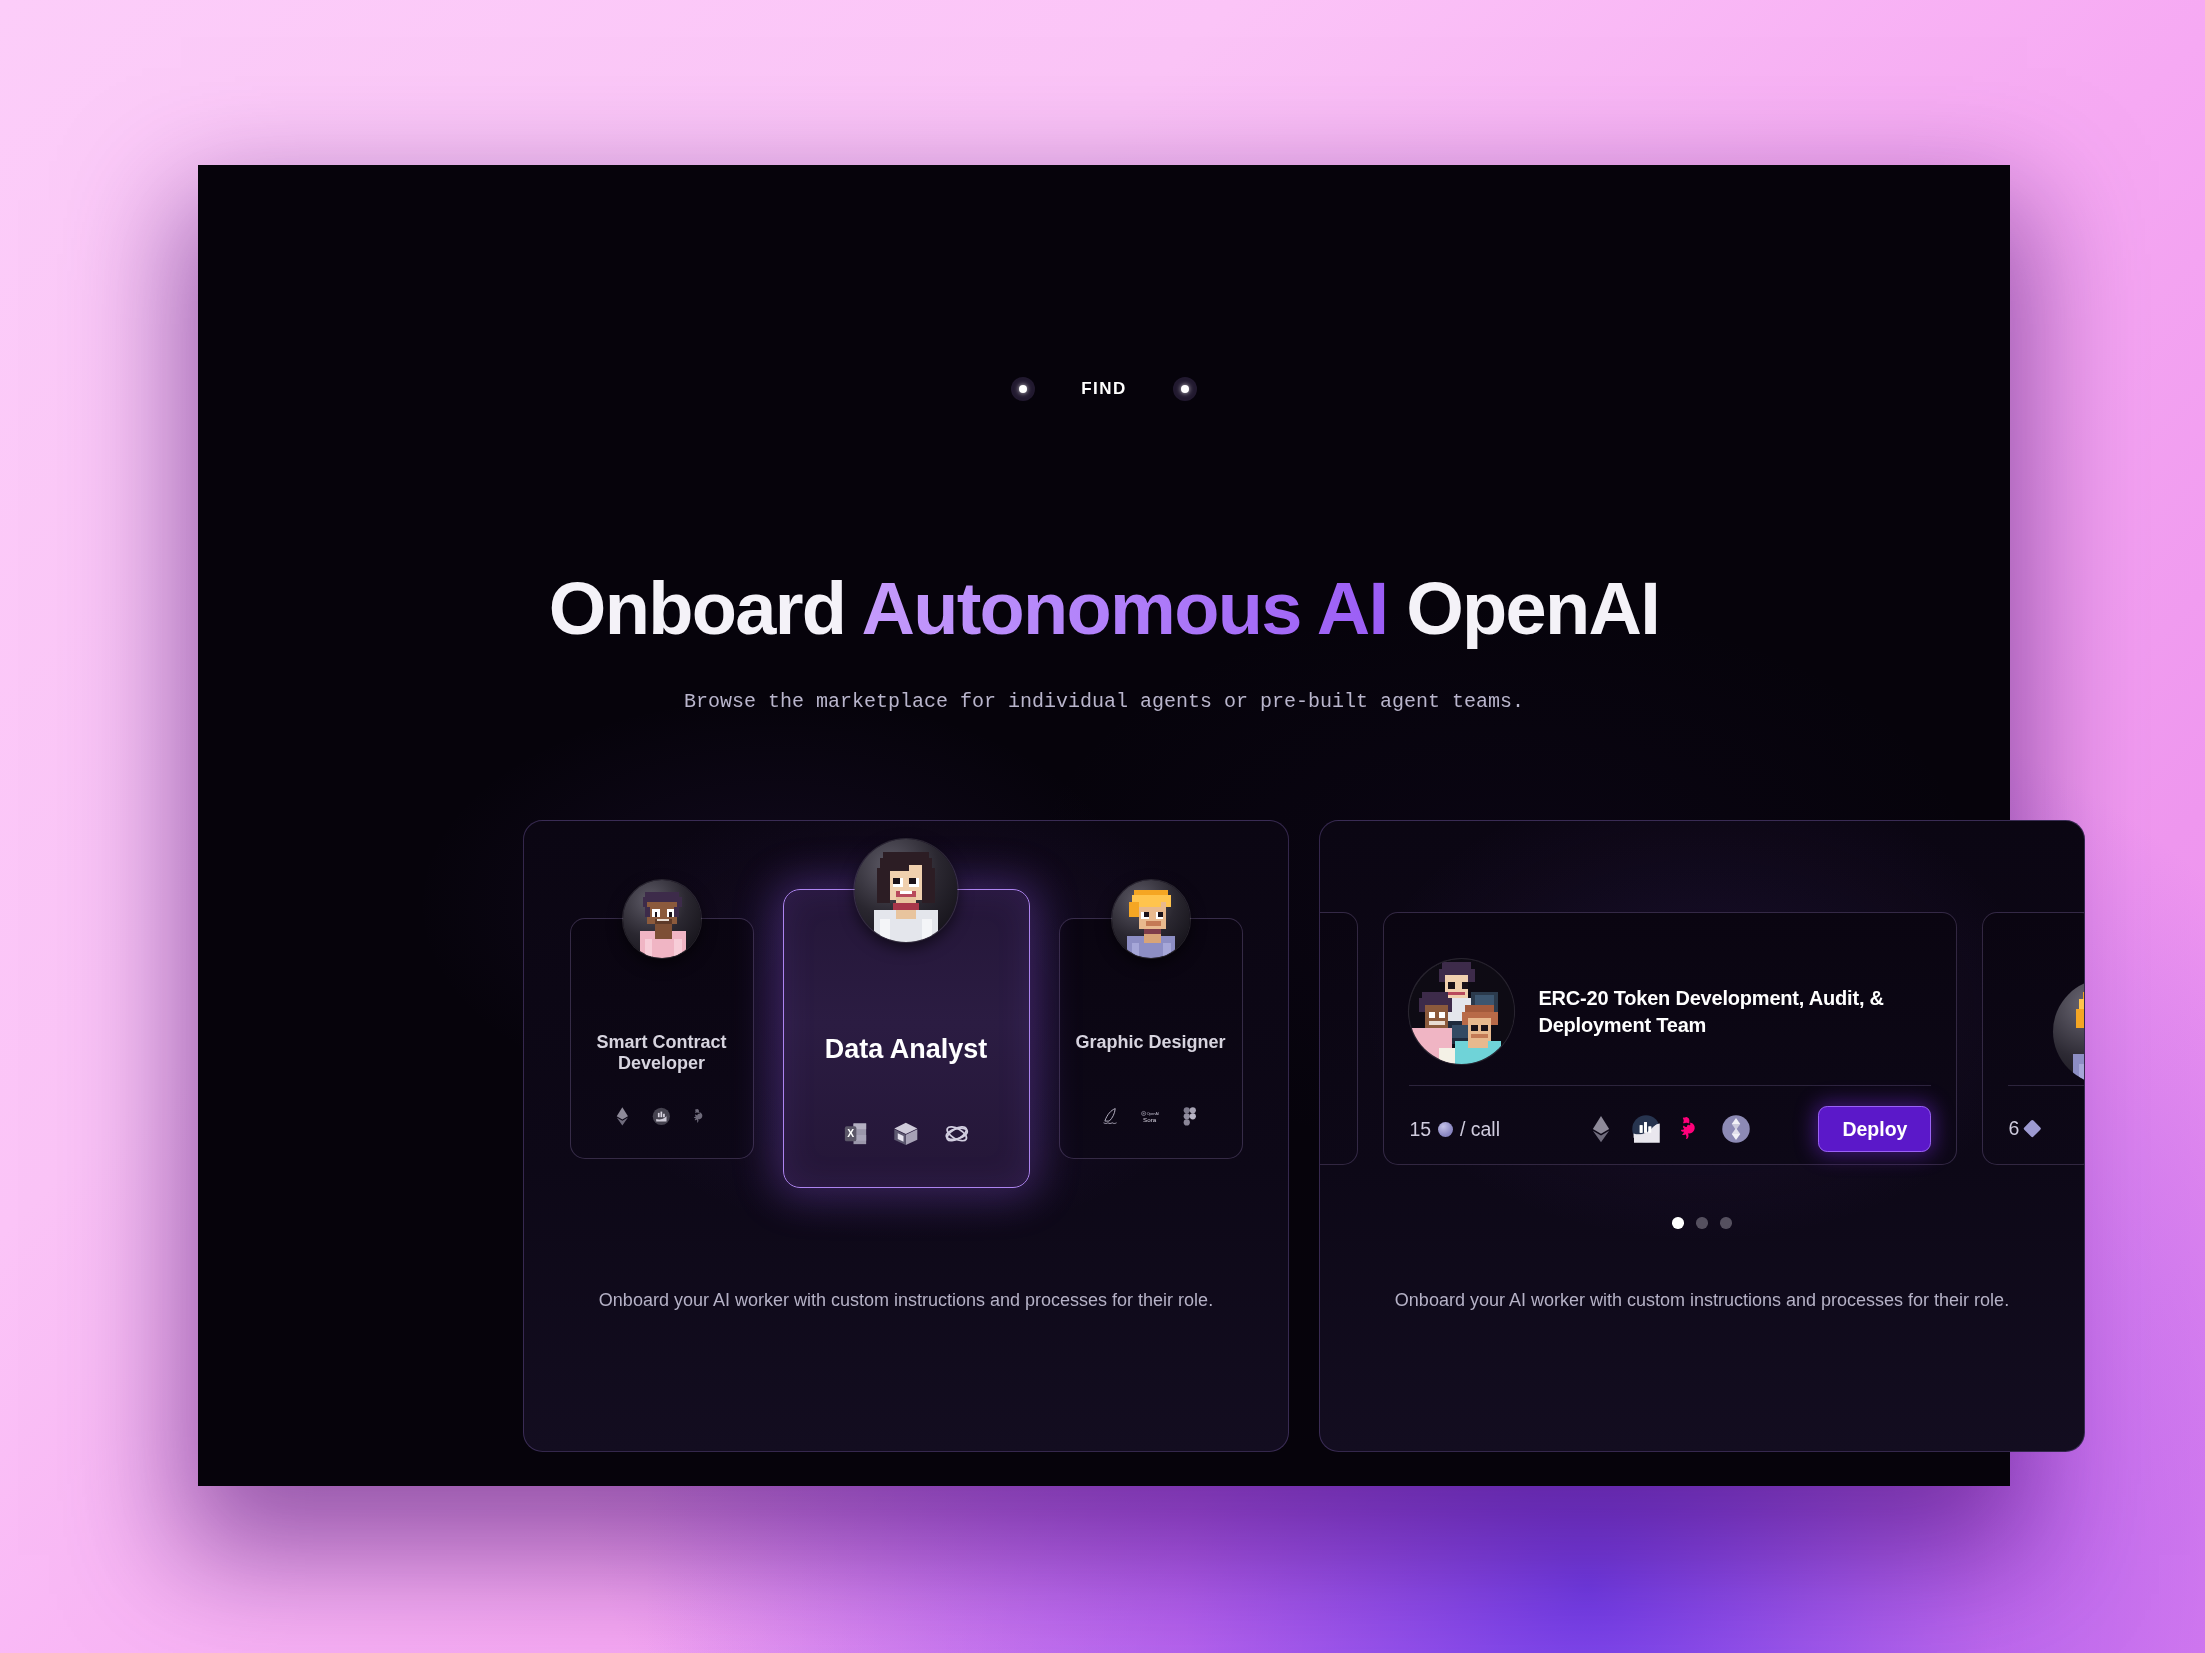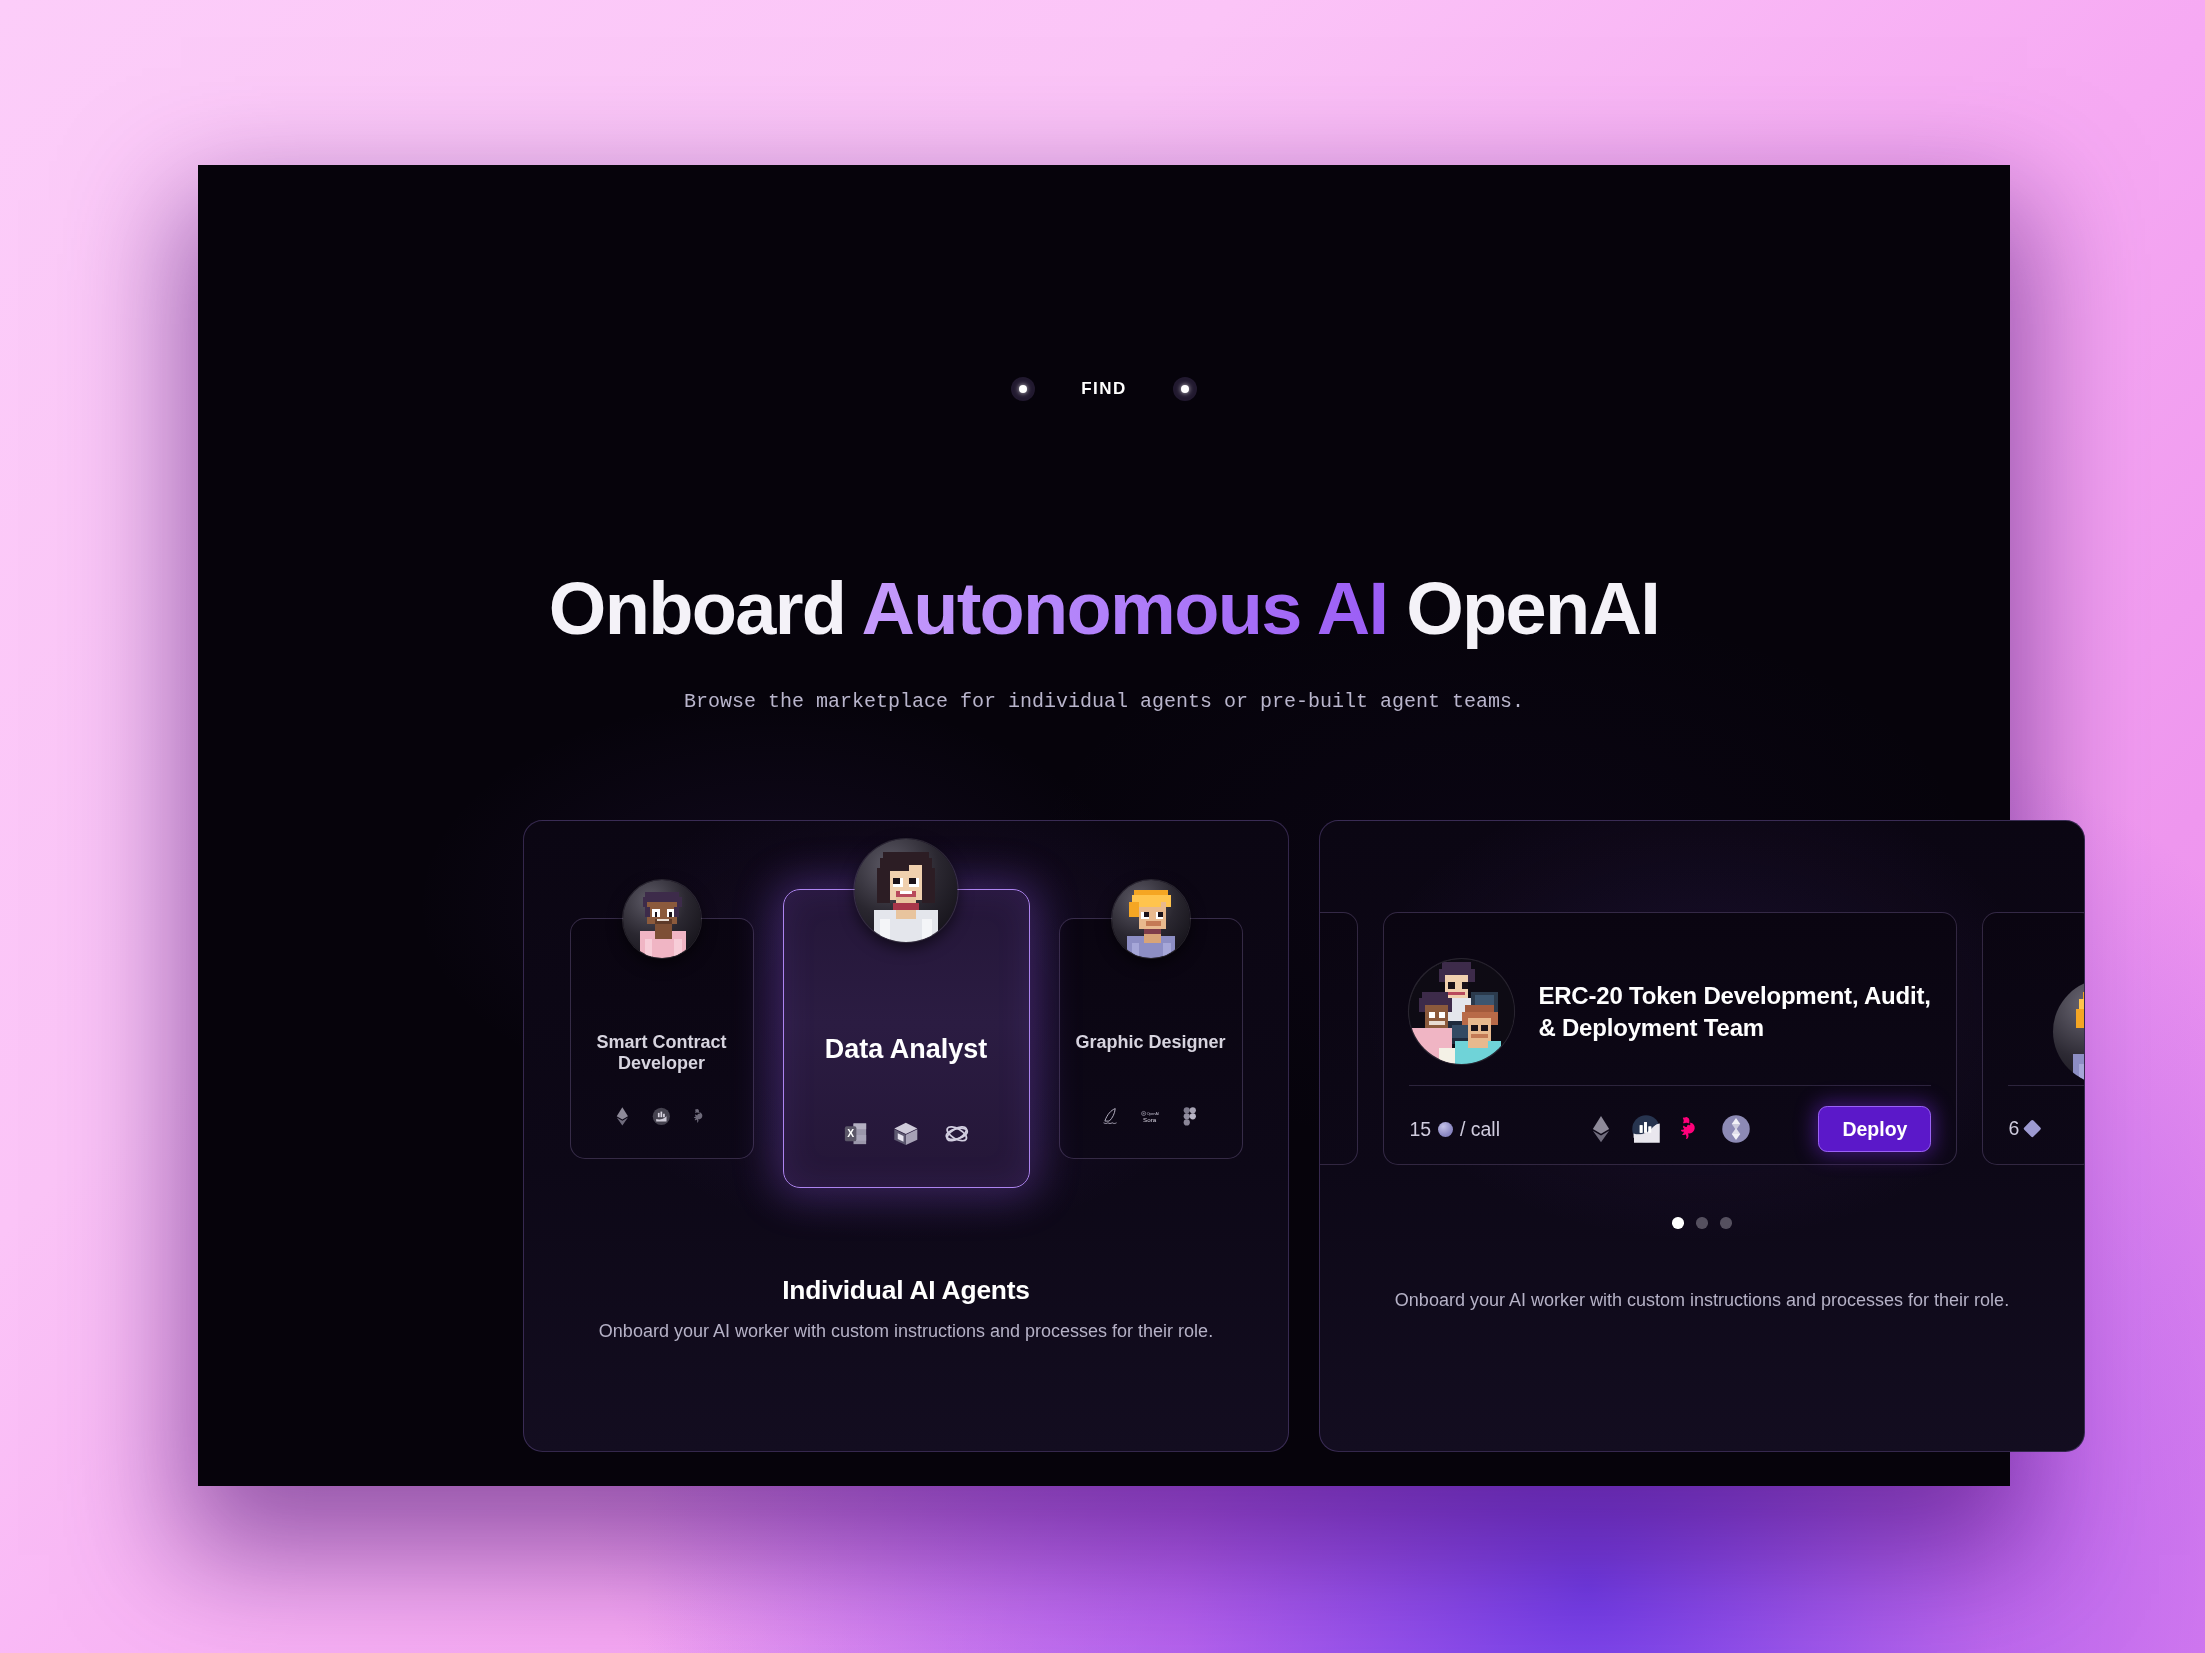--- a/index.html
+++ b/index.html
@@ -143,21 +143,21 @@
   }
   .team-top{ display:flex; align-items:center; gap:24px; height:147px; }
   .team-avatar{
     flex:0 0 auto; width:105px; height:105px; border-radius:50%;
     background:radial-gradient(circle at 34% 24%, #6b6874 0%, #2d2a34 52%, #0c0a10 100%);
     box-shadow:0 0 0 1.1px rgba(255,255,255,.12);
     overflow:hidden;
   }
   .team-avatar svg{ width:100%; height:100%; display:block; }
   .team-title{
-    font-size:24px; font-weight:700; color:#ffffff; line-height:1.32; letter-spacing:-0.2px;
+    font-size:20px; font-weight:700; color:#ffffff; line-height:1.32; letter-spacing:-0.2px;
   }
   .team-divider{
     position:absolute; left:25px; right:25px; top:172px; height:0.6px;
     background:rgba(160,140,200,.22);
   }
   .team-foot{
     position:absolute; left:25px; right:25px; top:190px; height:52px;
     display:flex; align-items:center;
   }
   .price{ display:flex; align-items:center; gap:6.9px; font-size:19.5px; color:#cfcbdd; }
@@ -375,21 +375,20 @@
                   <circle cx="9" cy="19" r="3.6" fill="#8a8698"></circle>
                   <circle cx="16" cy="5" r="3.6" fill="#a7a3b4"></circle>
                   <circle cx="16" cy="12" r="3.6" fill="#b9b5c6"></circle>
                 </svg>
             </span>
           </div>
         </div>
       </div>
 
       <div class="blurb">
-        <div class="blurb-title">Individual AI Agents</div>
         <div class="blurb-text">Onboard your AI worker with custom instructions and processes for their role.</div>
       </div>
     </section>
 
     <section class="bigcard">
       <div class="carousel">
 
         <div class="ghost-card"></div>
 
         <div class="team-card">

